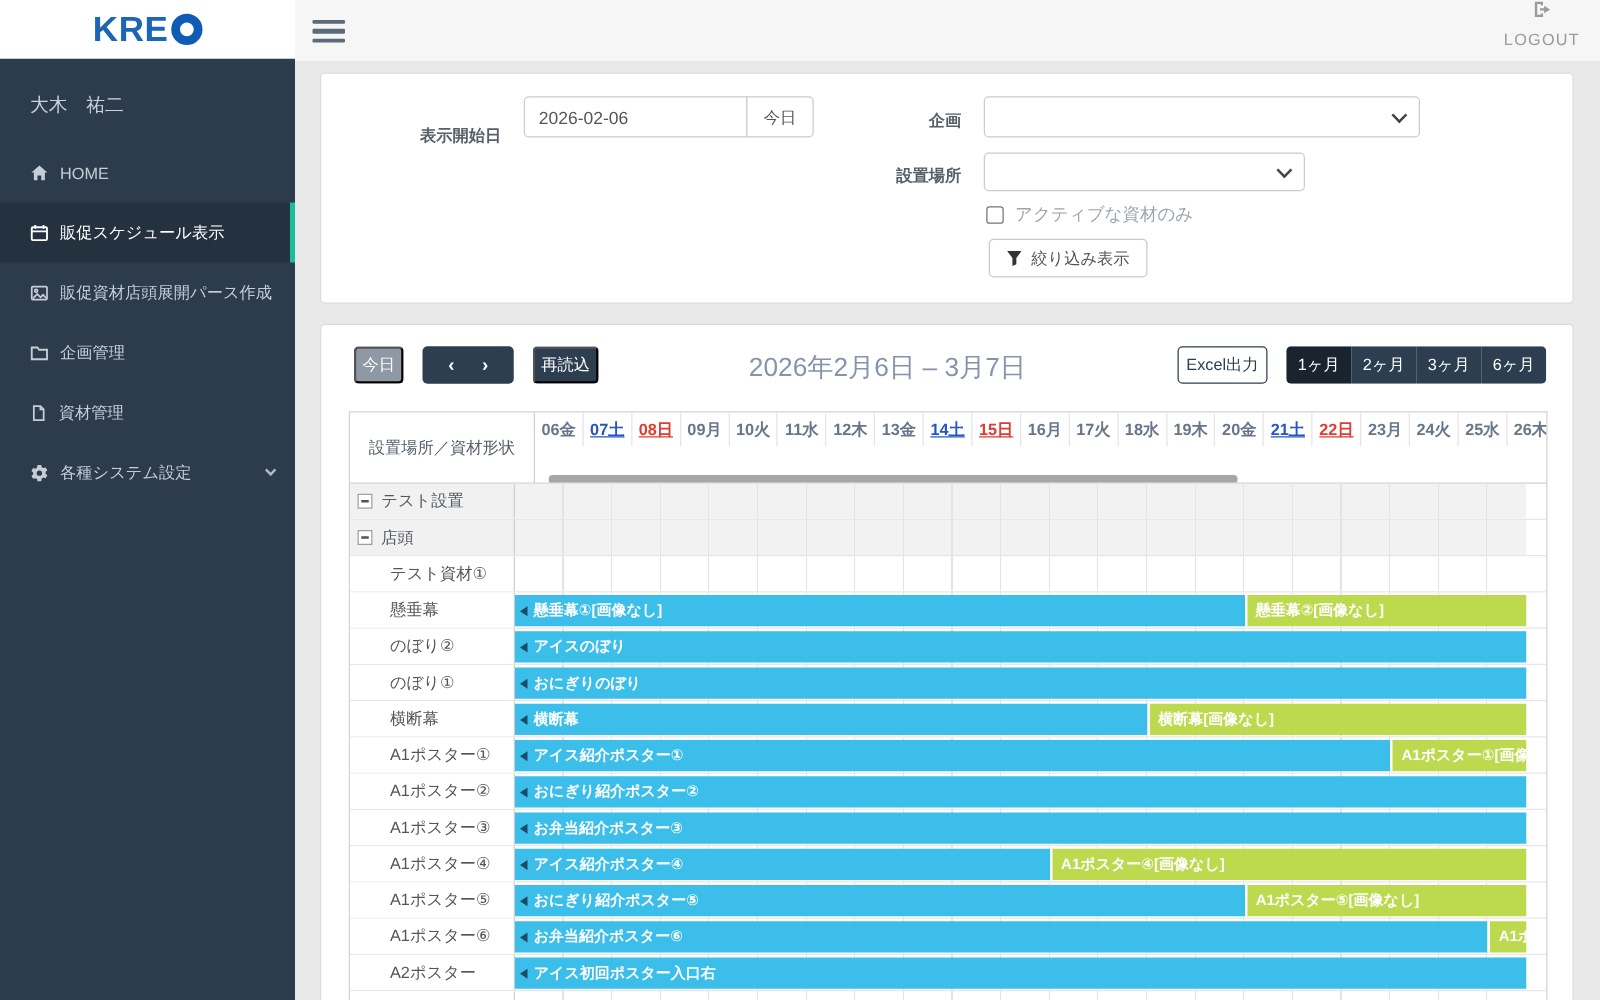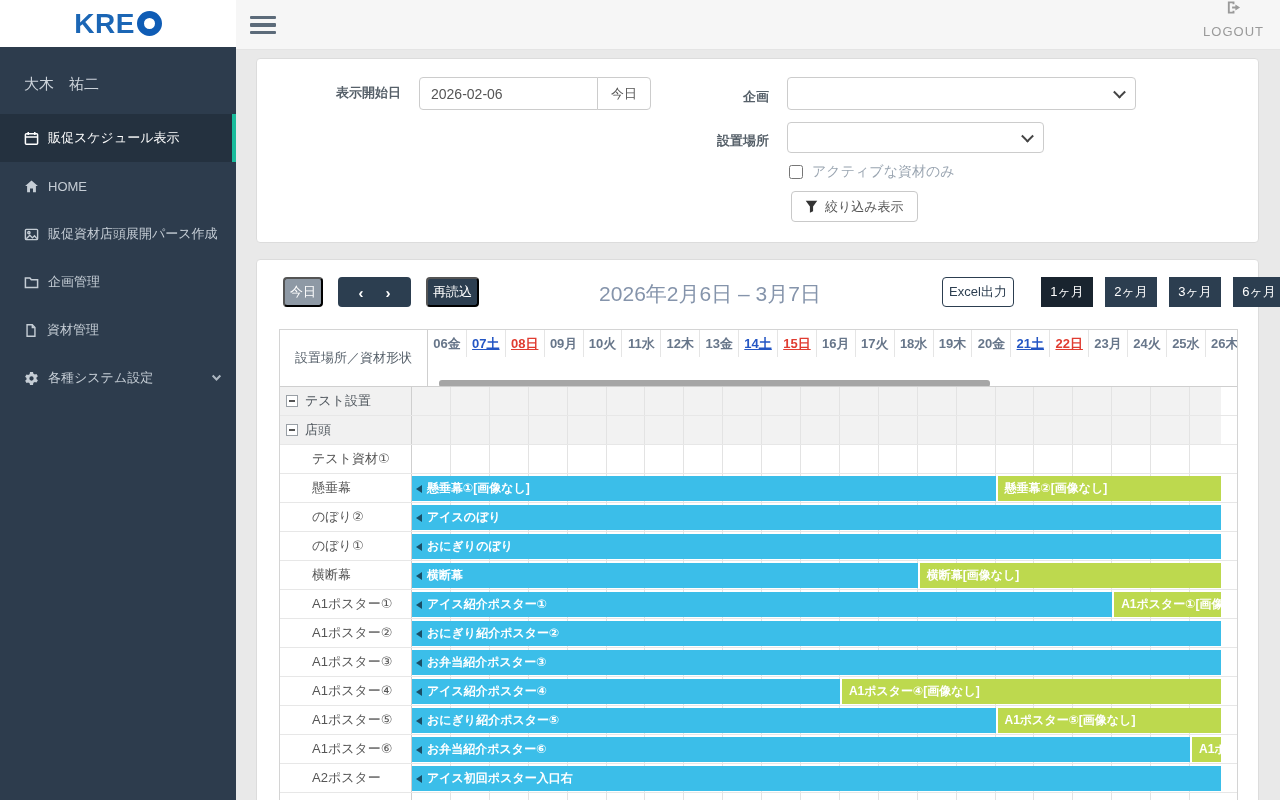--- a/index.html
+++ b/index.html
@@ -28,21 +28,21 @@
     gap:6px; color:#9a9a9a; font-size:13px; letter-spacing:1px; cursor:pointer;flex-direction:column; }
 
   
   .main { position:fixed; left:236px; top:50px; width:1044px; height:750px; }
   .panel { position:absolute; background:#fff; border:1px solid #dcdcdc; border-radius:4px; }
   .filter-panel { left:20px; top:8px; width:1003px; height:185px; }
   .gantt-panel  { left:20px; top:209px; width:1003px; height:700px; }
 
   
   .flabel { position:absolute; font-size:13px; font-weight:700; color:#566069; text-align:right; }
-  #lbl-start { left:0;   top:25px; width:144px; }
+  #lbl-start { left:0;   top:41px; width:144px; }
   #lbl-plan  { left:380px; top:29px; width:132px; }
   #lbl-loc   { left:380px; top:73px; width:132px; }
   .date-input { position:absolute; left:162px; top:18px; width:179px; height:33px;
     border:1px solid #ccc; border-radius:4px 0 0 4px; padding:0 11px; font-size:14px; color:#555;
     background:#fff; font-family:inherit; }
   .today-attach { position:absolute; left:340px; top:18px; width:54px; height:33px; background:#fff;
     border:1px solid #ccc; border-radius:0 4px 4px 0; font-size:13px; color:#555; cursor:pointer;
     display:flex; align-items:center; justify-content:center; }
   .selectbox { position:absolute; background:#fff; border:1px solid #ccc; border-radius:4px; cursor:pointer; }
   .selectbox::after { content:""; position:absolute; right:11px; top:50%; width:7px; height:7px;
@@ -63,21 +63,21 @@
   #g-today  { left:26px;  width:40px; background:#8e99a5; }
   #g-nav    { left:81px;  width:73px; gap:22px; font-size:15px; font-weight:700; }
   #g-nav span { cursor:pointer; }
   #g-reload { left:169px; width:53px; }
   #g-title  { position:absolute; left:222px; top:20px; width:462px; text-align:center;
     font-size:21px; color:#8594ab; }
   #g-excel  { left:685px; width:72px; background:#fff; border:1px solid #2c3e50; color:#2c3e50; }
   #g-ranges { position:absolute; left:772px; top:17px; height:30px; display:flex;
     border-radius:4px; overflow:hidden; }
   .range-btn { width:52px; background:#2c3e50; color:#fff; font-size:13px; cursor:pointer;
-    display:flex; align-items:center; justify-content:center;margin-left:12px; }
+    display:flex; align-items:center; justify-content:center; }
   .range-btn.active { background:#19242f; }
 
   
   .gt { position:absolute; left:22px; top:69px; width:959px; border:1px solid #d4d4d4; border-bottom:none; background:#fff; }
   .gt-header { display:flex; height:57px; border-bottom:1px solid #cfcfcf; }
   .gt-corner { width:148px; border-right:1px solid #cfcfcf; display:flex; align-items:center;
     justify-content:center; font-size:13px; color:#555f69; }
   .gt-right { position:relative; width:809px; overflow:hidden; }
   .gt-month { height:29px; border-bottom:1px solid #e3e3e3; position:relative; }
   .gt-month > span { position:absolute; left:447px; top:7px; transform:translateX(-50%);
@@ -114,36 +114,36 @@
 
 <aside class="sidebar">
   <div class="logo-area">
     <div class="logo">
       <span>KRE</span>
       <span class="logo-o"></span>
     </div>
   </div>
   <div class="user">大木　祐二</div>
   <nav id="sidebar-nav">
+      <div class="nav-item">
+        <span style="display: flex;">
+          <svg width="15" height="15" viewBox="0 0 16 16" fill="currentColor">
+            <path d="M8 1.5 14.8 7.4h-2.1V14H9.6v-4H6.4v4H3.3V7.4H1.2z"></path>
+          </svg>
+        </span>
+        <span>HOME</span>
+      </div>
       <div class="nav-item active">
         <span style="display: flex;">
           <svg width="15" height="15" viewBox="0 0 16 16" fill="none" stroke="currentColor" stroke-width="1.6">
             <rect x="1.5" y="3" width="13" height="11" rx="1"></rect>
             <path d="M1.5 6.5h13M4.5 1v3.2M11.5 1v3.2"></path>
           </svg>
         </span>
         <span>販促スケジュール表示</span>
-      </div>
-      <div class="nav-item">
-        <span style="display: flex;">
-          <svg width="15" height="15" viewBox="0 0 16 16" fill="currentColor">
-            <path d="M8 1.5 14.8 7.4h-2.1V14H9.6v-4H6.4v4H3.3V7.4H1.2z"></path>
-          </svg>
-        </span>
-        <span>HOME</span>
       </div>
       <div class="nav-item">
         <span style="display: flex;">
           <svg width="15" height="15" viewBox="0 0 16 16" fill="none" stroke="currentColor" stroke-width="1.5">
             <rect x="1.5" y="2.5" width="13" height="11" rx="1"></rect>
             <circle cx="5.2" cy="6" r="1.2"></circle>
             <path d="M2.5 12.5l3.7-3.7 2.8 2.8 2.2-2.2 2.6 3"></path>
           </svg>
         </span>
         <span>販促資材店頭展開パース作成</span>

